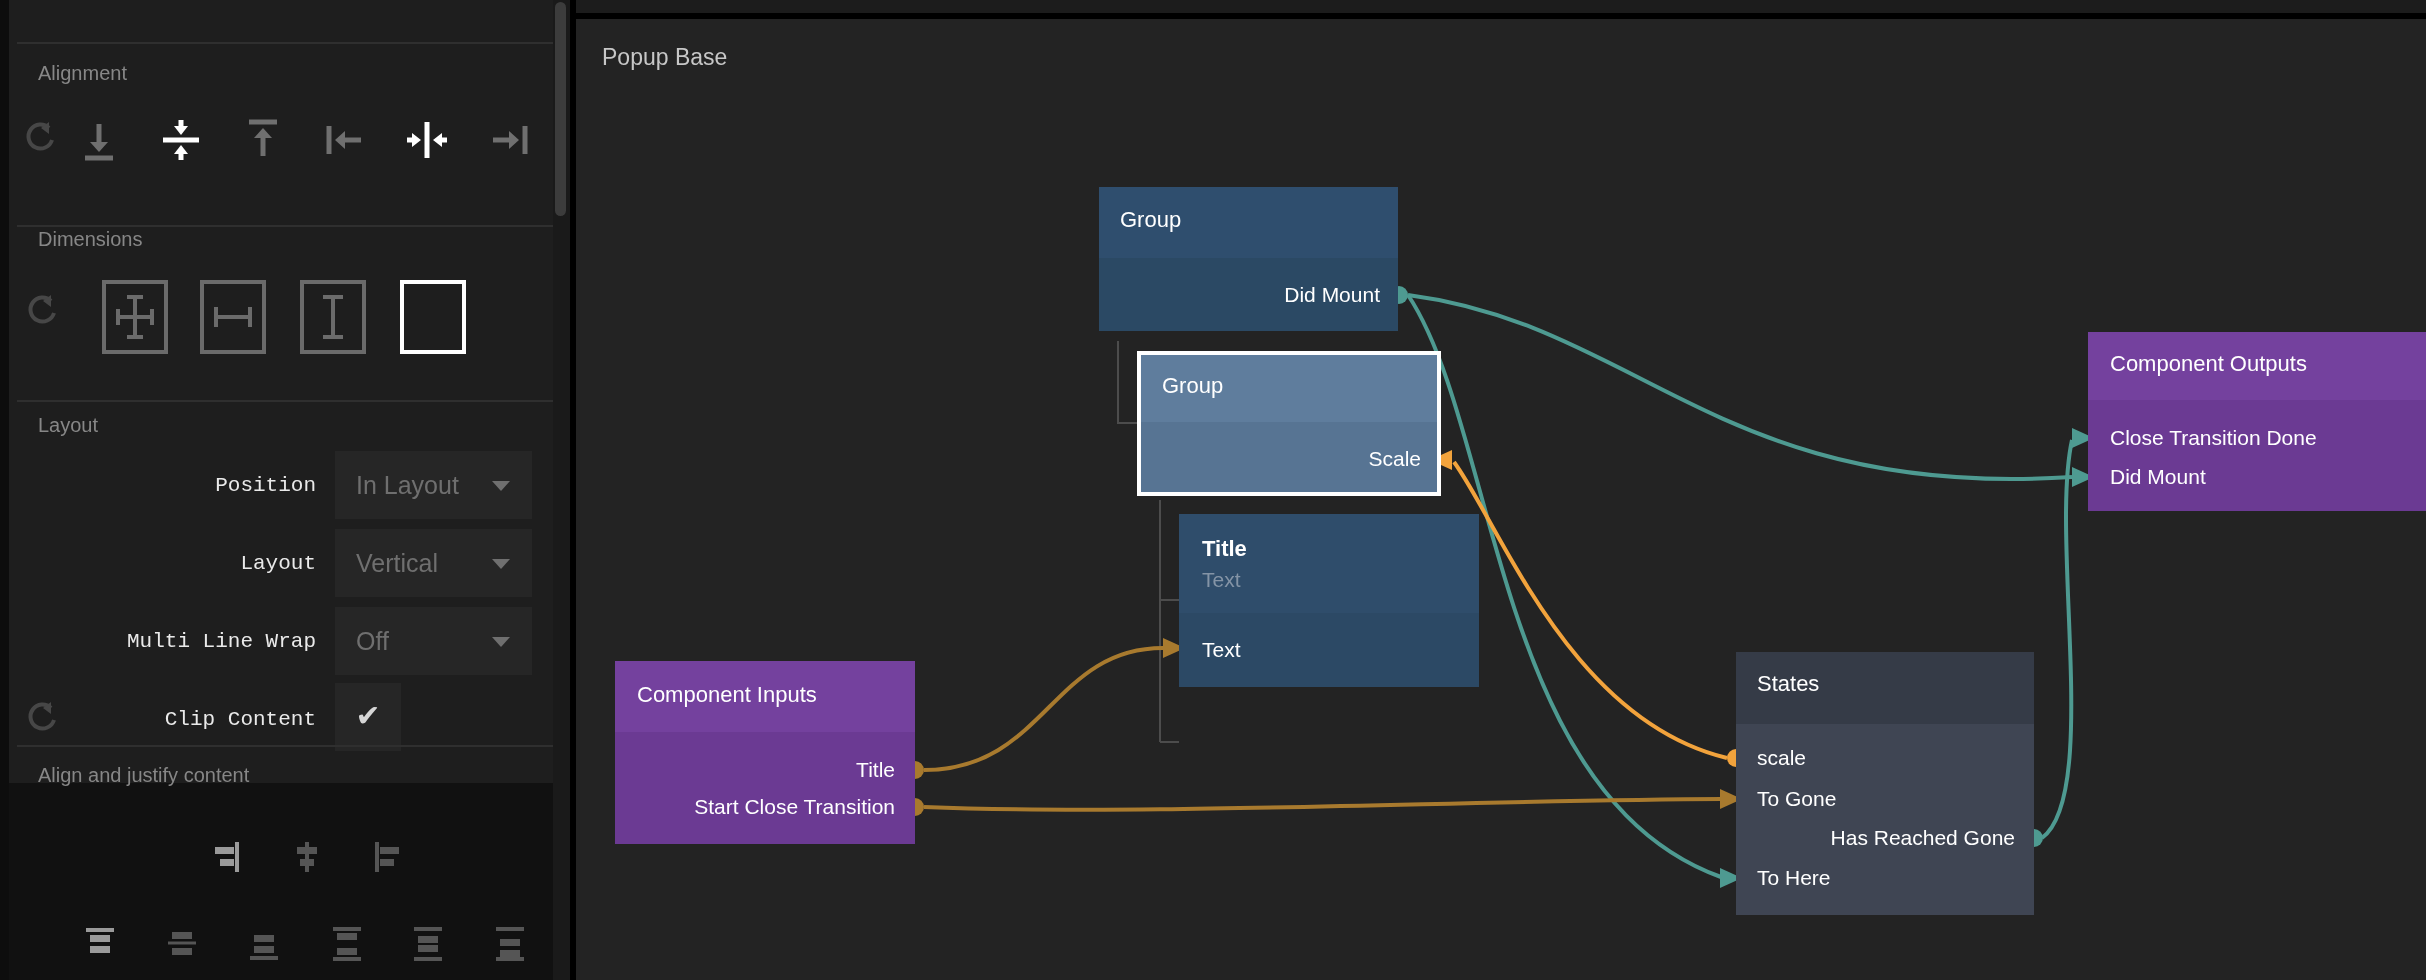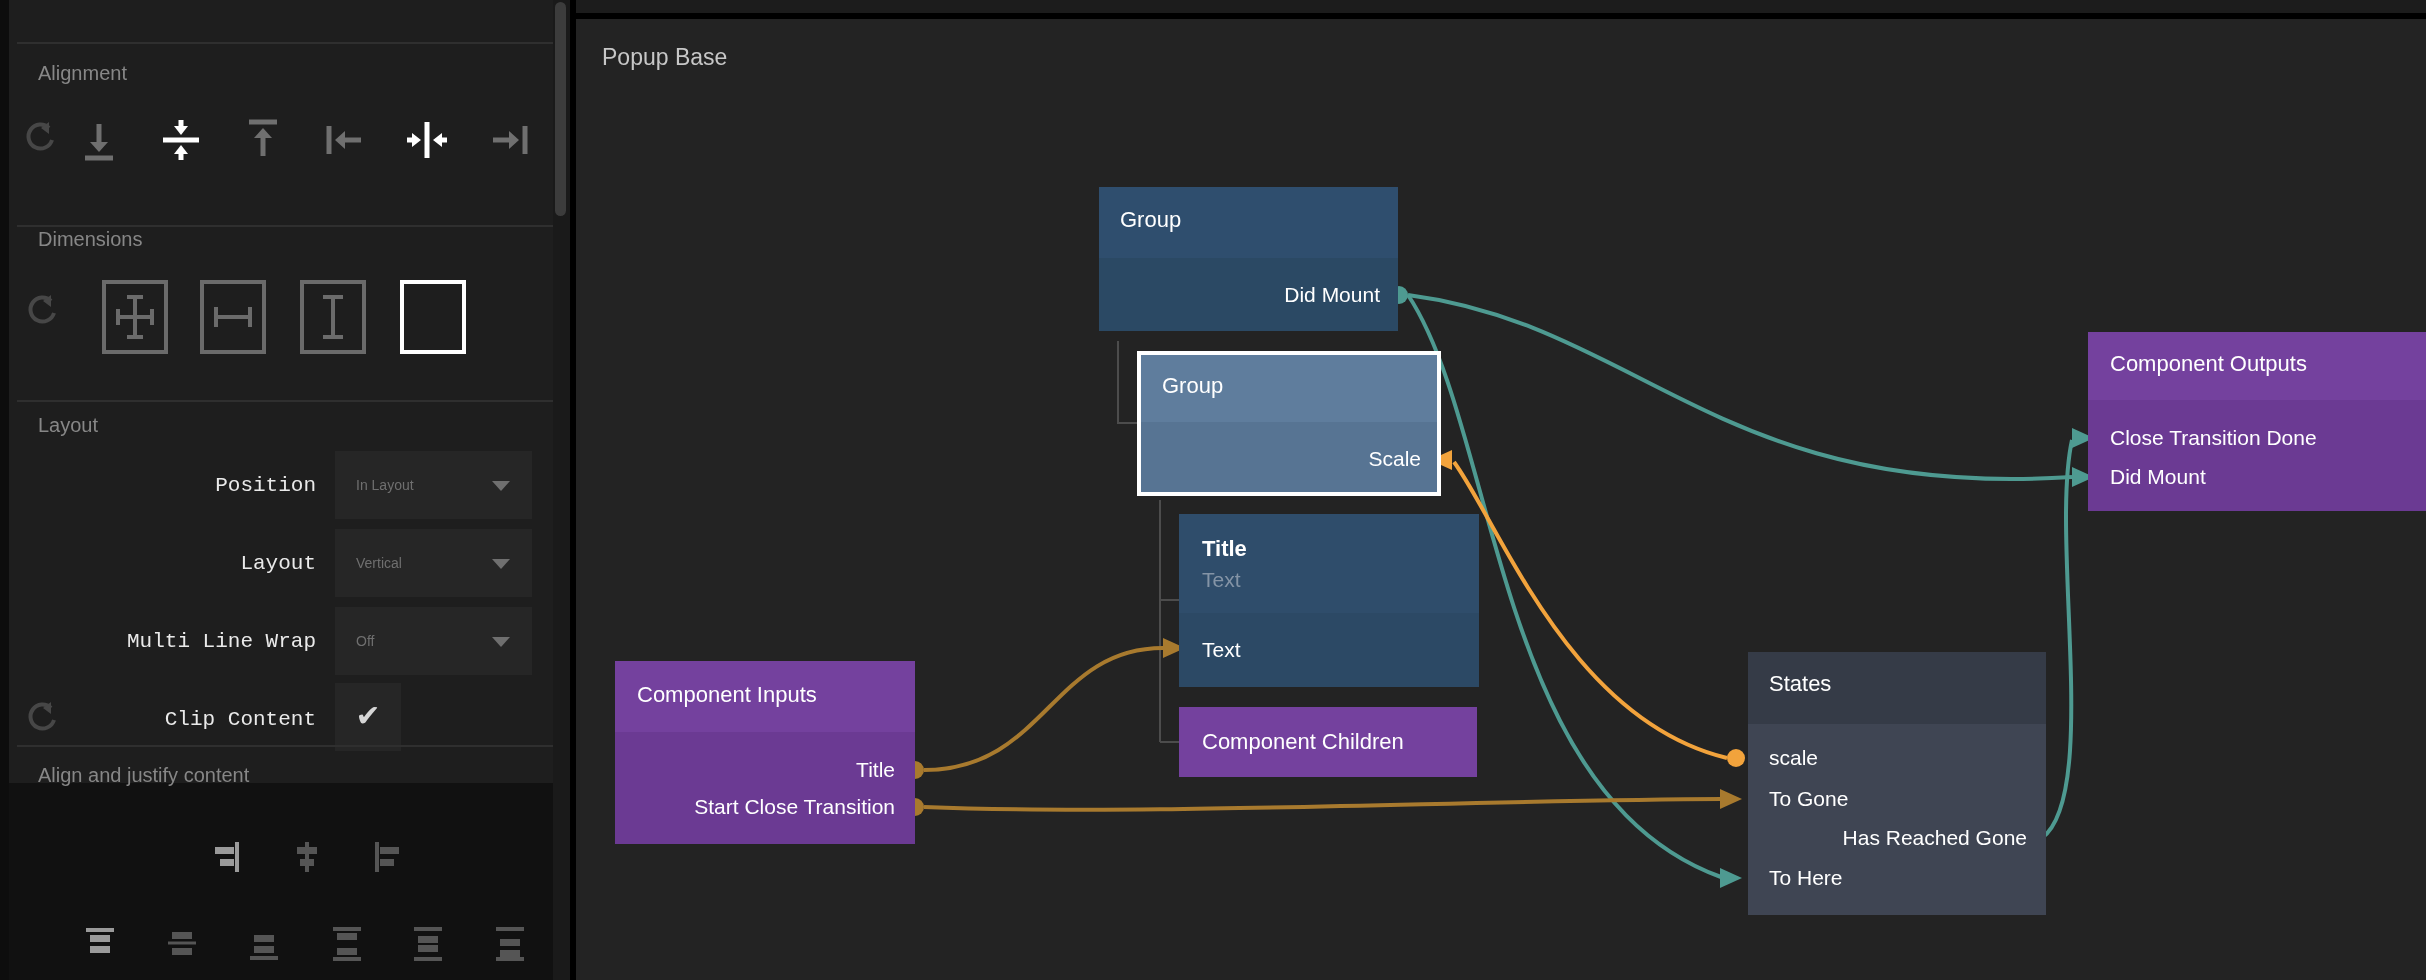--- a/index.html
+++ b/index.html
@@ -15,21 +15,21 @@
   
   #sidebar{position:absolute;left:0;top:0;width:576px;height:783px;background:#1e1e1e;}
   #sidebar-leftedge{position:absolute;left:0;top:0;width:9px;height:980px;background:#0d0d0d;}
   #sidebar-rightedge{position:absolute;left:570px;top:0;width:6px;height:980px;background:#000;}
   #sidebar-gutter{position:absolute;left:553px;top:0;width:17px;height:980px;background:#1a1a1a;}
   #sidebar-scrollthumb{position:absolute;left:555px;top:2px;width:11px;height:214px;background:#3c3c3c;border-radius:6px;}
   .divider{position:absolute;left:17px;width:536px;height:2px;background:#2f2f2f;}
   .section-title{position:absolute;left:38px;font-size:20px;color:#878787;}
   .row-label{position:absolute;font-size:21px;color:#eaeaea;text-align:right;right:260px;width:300px;font-family:Liberation Mono, monospace;}
   .control{position:absolute;left:335px;width:197px;height:68px;background:#262626;}
-  .control .val{position:absolute;left:21px;top:0;line-height:68px;font-size:14px;color:#6f6f6f;}
+  .control .val{position:absolute;left:21px;top:0;line-height:68px;font-size:25px;color:#6f6f6f;}
   .control .caret{position:absolute;right:22px;top:30px;width:0;height:0;
       border-left:9px solid transparent;border-right:9px solid transparent;border-top:10px solid #6f6f6f;}
   .checkbox{position:absolute;left:335px;width:66px;height:68px;background:#262626;
       color:#d6d6d6;font-size:30px;text-align:center;line-height:66px;}
   .dimbox{position:absolute;top:280px;width:58px;height:66px;border:4px solid #6b6b6b;
       display:flex;align-items:center;justify-content:center;}
   .dimbox.active{border-color:#fff;}
   .icon-svg{display:block;}
 
   
@@ -100,32 +100,29 @@
     <div class="port right" style="right:16px;top:90px;width:260px;">Scale</div>
   </div>
 
   <div class="node" style="left:1179px;top:514px;width:300px;height:173px;background:#2c4965;">
     <div class="node-header" style="height:99px;background:#2f4d6b;"></div>
     <div class="node-title" style="left:23px;top:22px;font-size:22px;font-weight:600;">Title</div>
     <div class="subtitle" style="top:54px;font-size:21px;">Text</div>
     <div class="port" style="left:23px;top:122px;">Text</div>
   </div>
 
-  <div class="node" style="left:1179px;top:707px;width:298px;height:70px;background:#74419e;">
-    <div class="node-title" style="left:23px;top:22px;font-size:22px;">Component Children</div>
-  </div>
 
   <div class="node" style="left:615px;top:661px;width:300px;height:183px;background:#6b3a93;">
     <div class="node-header" style="height:71px;background:#74419e;"></div>
     <div class="node-title" style="left:22px;top:21px;font-size:22px;">Component Inputs</div>
     <div class="port right" style="right:20px;top:95px;width:260px;">Title</div>
     <div class="port right" style="right:20px;top:132px;width:260px;">Start Close Transition</div>
   </div>
 
-  <div class="node" style="left:1736px;top:652px;width:298px;height:263px;background:#3f4553;margin-left:12px;">
+  <div class="node" style="left:1736px;top:652px;width:298px;height:263px;background:#3f4553;">
     <div class="node-header" style="height:72px;background:#353b47;"></div>
     <div class="node-title" style="top:19px;font-size:22px;">States</div>
     <div class="port" style="left:21px;top:92px;">scale</div>
     <div class="port" style="left:21px;top:133px;">To Gone</div>
     <div class="port right" style="right:19px;top:172px;width:260px;">Has Reached Gone</div>
     <div class="port" style="left:21px;top:212px;">To Here</div>
   </div>
 
   <div class="node" style="left:2088px;top:332px;width:340px;height:179px;background:#6b3a93;">
     <div class="node-header" style="height:68px;background:#74419e;"></div>

